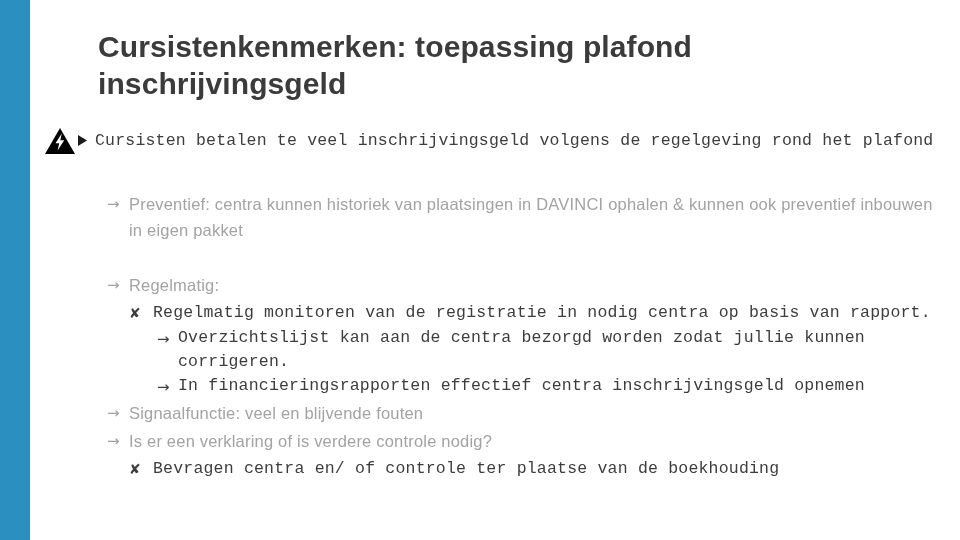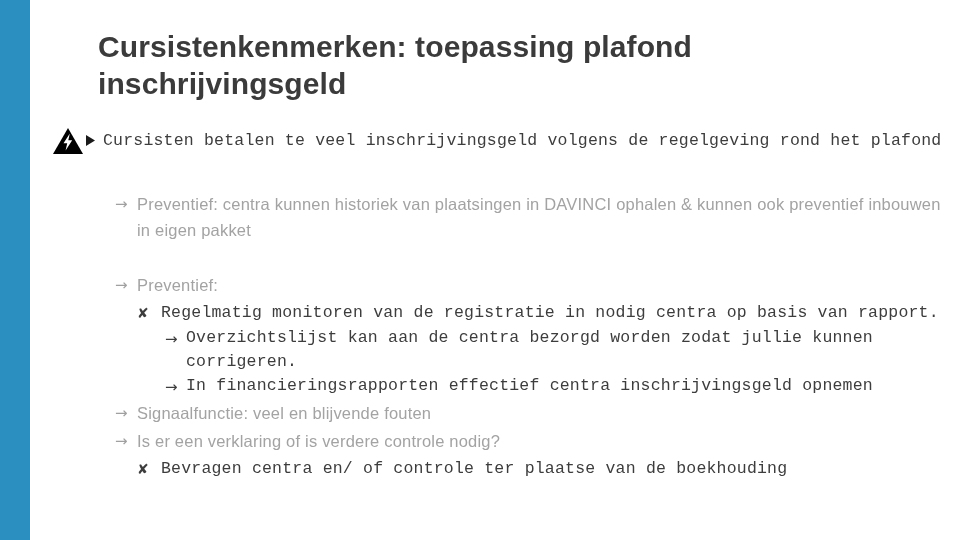--- a/index.html
+++ b/index.html
@@ -38,21 +38,21 @@
     font-family: "Liberation Sans", sans-serif;
     font-size: 30px;
     line-height: 37px;
     color: #3b3b3b;
     font-weight: 700;
     letter-spacing: 0.1px;
     white-space: pre-wrap;
   }
   #body-block {
     position: absolute;
-    left: 52px;
+    left: 44px;
     top: 126px;
     width: 900px;
   }
 
   
   .lvl1 {
     position: relative;
     display: flex;
     align-items: flex-start;
     margin-bottom: 9px;
@@ -188,21 +188,21 @@
 
     <div class="lvl2">
       <span class="mk">→</span>
       <span class="tx">Preventief: centra kunnen historiek van plaatsingen in DAVINCI ophalen &amp; kunnen ook preventief inbouwen in eigen pakket</span>
     </div>
 
     <div class="spacer-lg"></div>
 
     <div class="lvl2">
       <span class="mk">→</span>
-      <span class="tx">Preventief:</span>
+      <span class="tx">Regelmatig:</span>
     </div>
 
     <div class="lvl3">
       <span class="mk">✘</span>
       <span class="tx">Regelmatig monitoren van de registratie in nodig centra op basis van rapport.</span>
     </div>
 
     <div class="lvl4">
       <span class="mk">→</span>
       <span class="tx">Overzichtslijst kan aan de centra bezorgd worden zodat jullie kunnen corrigeren.</span>

